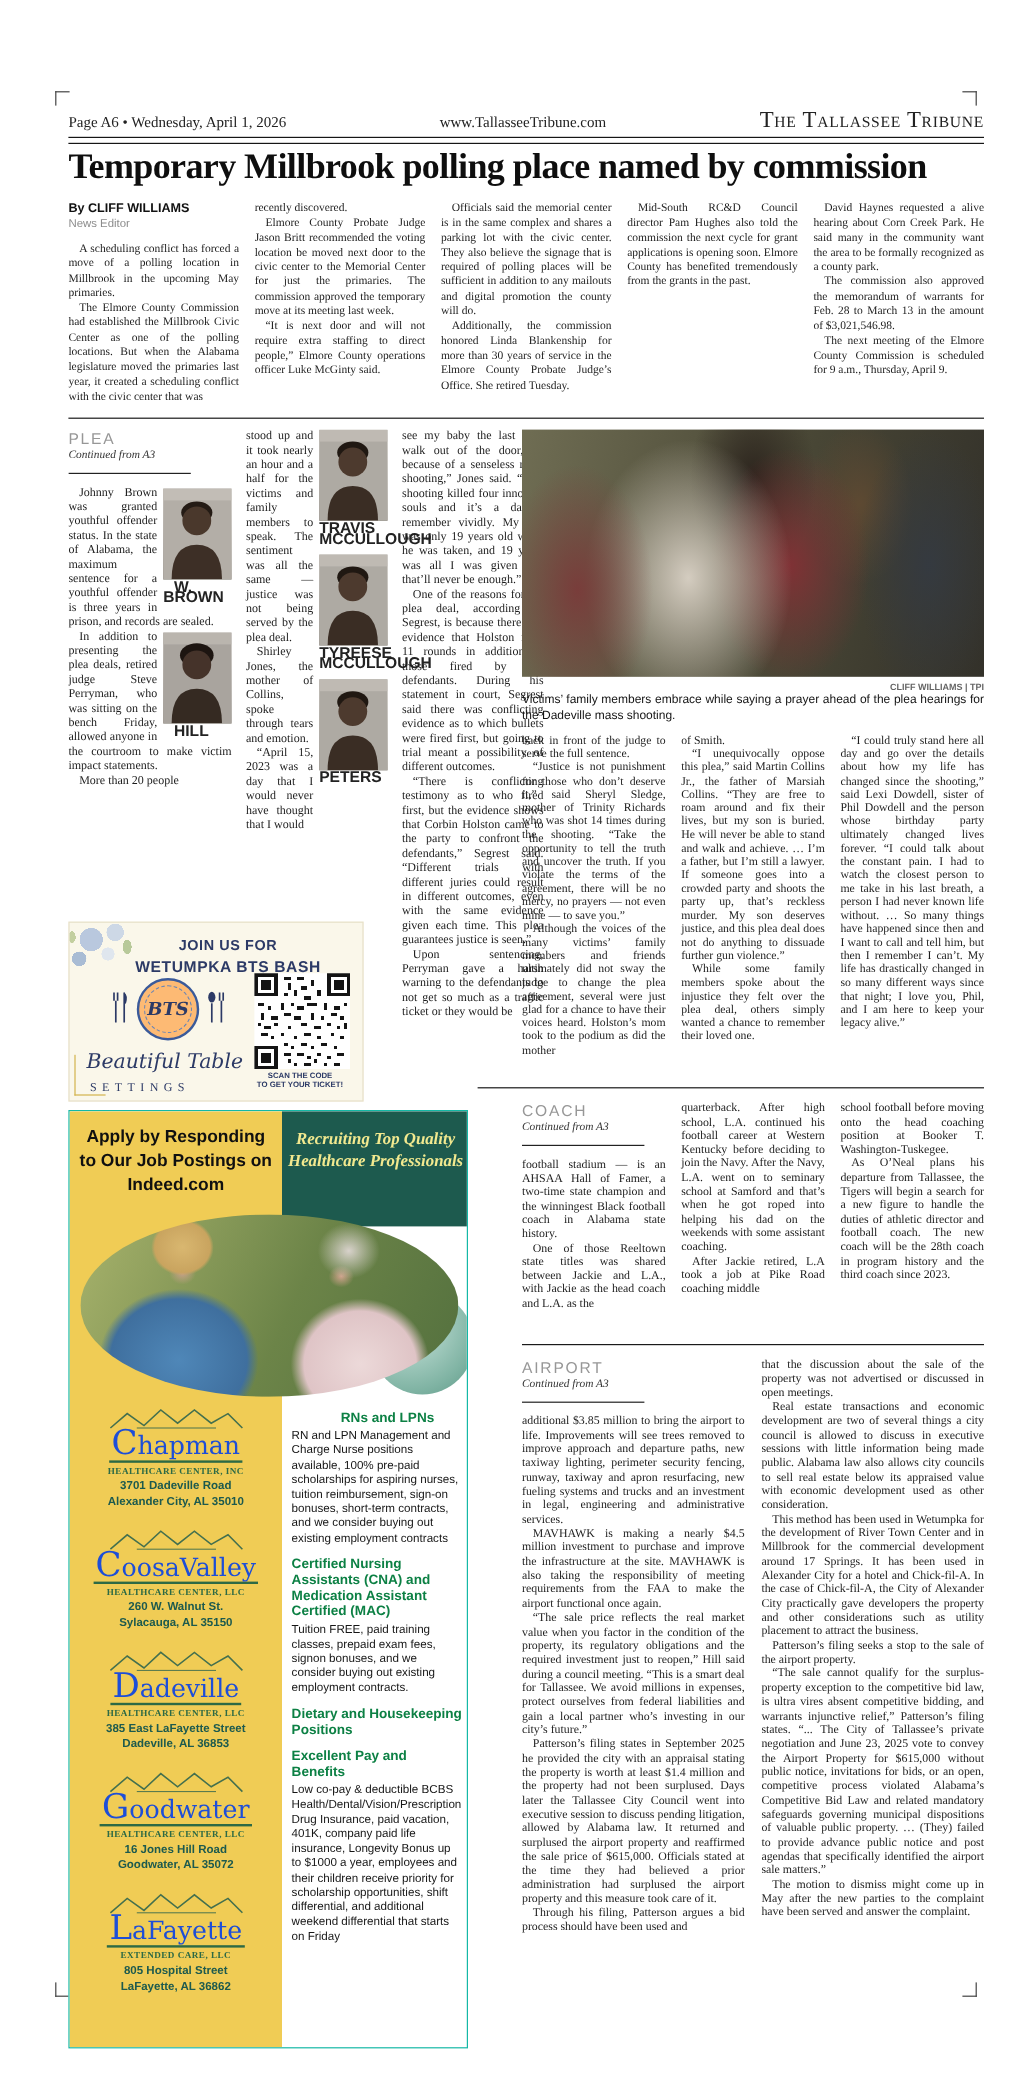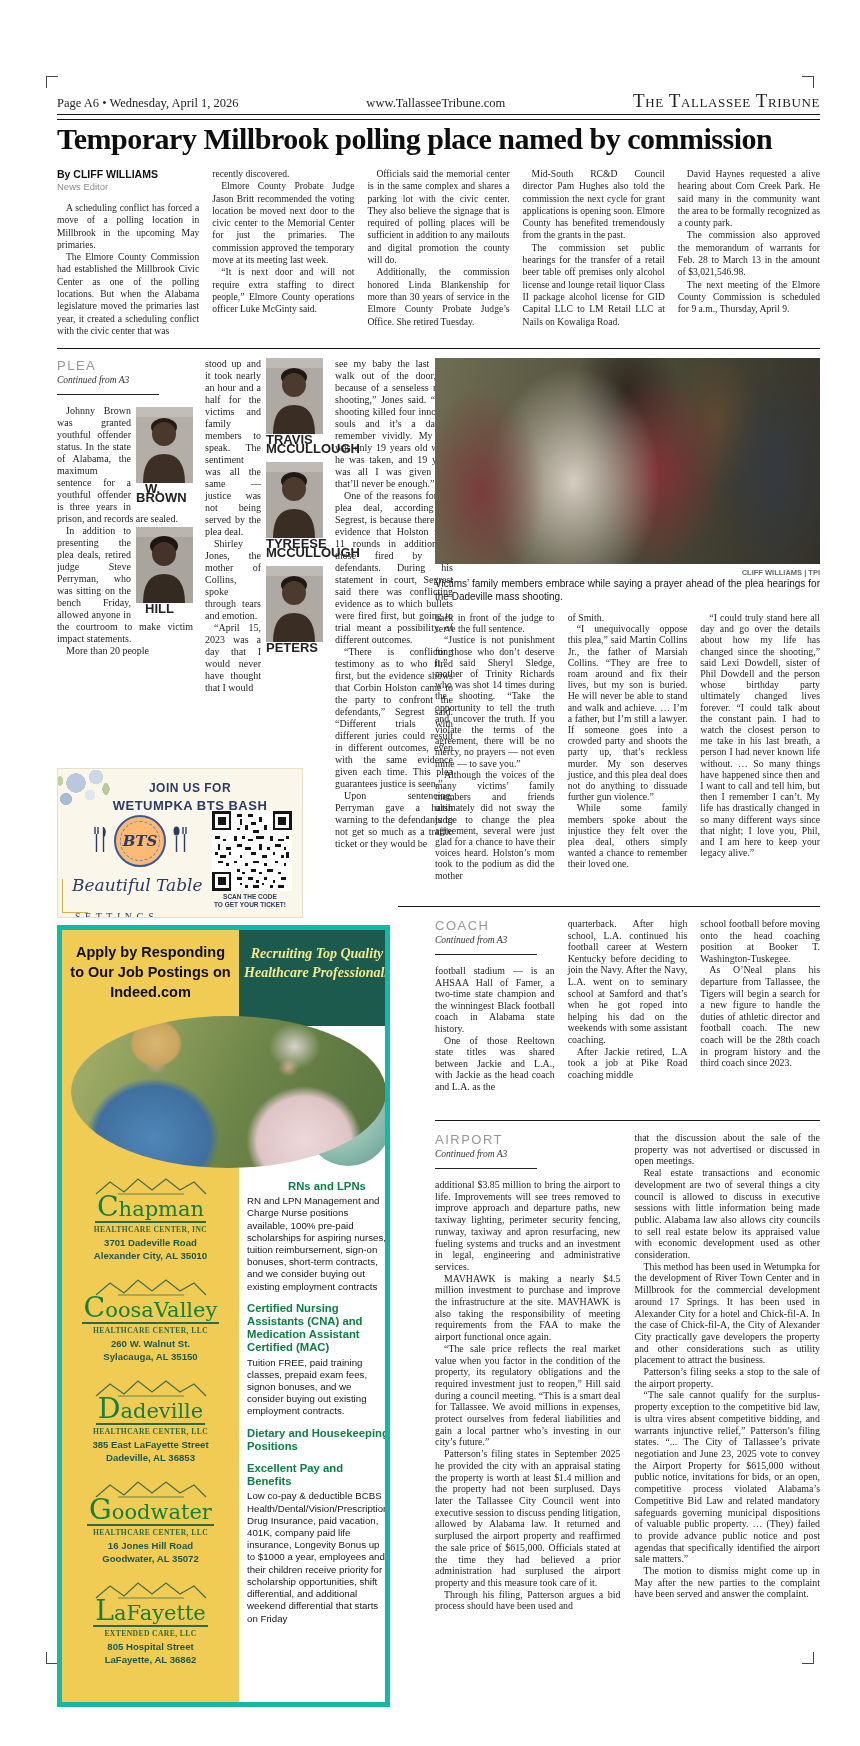--- a/index.html
+++ b/index.html
@@ -99,34 +99,34 @@
             display:flex;align-items:center;justify-content:center;}
   .bts-logo-text{font-family:"DejaVu Serif",serif;font-style:italic;font-weight:bold;font-size:15px;color:#2c3a66;}
   .utensil svg{display:block;}
   .bts-qr{position:absolute;right:10px;top:42px;width:80px;height:80px;}
   .bts-qr svg{display:block;width:100%;height:100%;}
   .bts-qr-caption{position:absolute;right:4px;top:124px;width:96px;text-align:center;
                   font-family:"Liberation Sans",sans-serif;font-weight:bold;font-size:6.5px;
                   line-height:7.5px;color:#2c3a66;white-space:pre-line;}
   .bts-script{position:absolute;left:14px;top:106px;font-family:"DejaVu Serif",serif;font-style:italic;
               font-size:17px;color:#2c3a66;}
-  .bts-settings{position:absolute;left:17px;top:142px;font-size:10px;letter-spacing:4.5px;color:#2c3a66;}
+  .bts-settings{position:absolute;left:17px;top:132px;font-size:10px;letter-spacing:4.5px;color:#2c3a66;}
   .bts-corner{position:absolute;left:4px;bottom:4px;width:26px;height:34px;
               border-left:1px solid #c9a227;border-bottom:1px solid #c9a227;opacity:.8;}
 
   
   .coach-wrap{position:absolute;top:918px;left:435px;width:385px;height:190px;display:flex;gap:13px;overflow:hidden;}
   .coach-wrap p{font-size:9.9px;line-height:11.6px;}
   .co-col{flex:1;min-width:0;}
   .airport-wrap{position:absolute;top:1132px;left:435px;width:385px;height:530px;display:flex;gap:14px;overflow:hidden;}
   .airport-wrap p{font-size:9.9px;line-height:11.7px;}
   .ap-col{flex:1;min-width:0;}
 
   
-  .hc{position:absolute;top:925px;left:57px;width:333px;height:782px;border:5px solid #14b8a6;background:#fff;overflow:hidden;}
+  .hc{position:absolute;top:925px;left:57px;width:333px;height:782px;border:1px solid #14b8a6;background:#fff;overflow:hidden;}
   .hc-yellow{position:absolute;left:0;top:0;width:177px;height:100%;background:#f0cc55;}
   .hc-green{position:absolute;left:177px;top:0;width:155px;height:96px;background:#1d5a4e;}
   .hc-head-left{position:absolute;left:6px;top:12px;width:165px;text-align:center;z-index:3;
                 font-family:"Liberation Sans",sans-serif;font-weight:bold;font-size:14.5px;line-height:20px;color:#101010;}
   .hc-head-right{position:absolute;left:181px;top:14px;width:148px;text-align:center;z-index:3;
                  font-family:"Liberation Serif",serif;font-style:italic;font-weight:bold;
                  font-size:14px;line-height:19px;color:#f2e98f;}
   .hc-circle{position:absolute;right:-6px;top:150px;width:86px;height:86px;border-radius:50%;z-index:1;
              background:radial-gradient(circle at 35% 30%,#cfe8e0,#7fb3a3 70%,#5d9886);}
   .hc-photo{position:absolute;left:9px;top:86px;width:315px;height:152px;border-radius:50%;z-index:2;
@@ -135,21 +135,21 @@
       radial-gradient(95px 85px at 26% 80%,#4f87b8 0,#3f6f9e 60%,rgba(63,111,158,0) 70%),
       radial-gradient(38px 34px at 71% 20%,#d8d2cb 0,rgba(216,210,203,0) 68%),
       radial-gradient(85px 80px at 74% 82%,#ecd9d9 0,#dfc4c6 55%,rgba(223,196,198,0) 68%),
       radial-gradient(16px 14px at 27% 32%,#caa18a 0,rgba(202,161,138,0) 70%),
       radial-gradient(15px 13px at 69% 34%,#cfa38c 0,rgba(207,163,140,0) 70%),
       linear-gradient(115deg,#a8b36c,#6c8448 55%,#53703e);}
   .hc-centers{position:absolute;left:2px;top:246px;width:173px;z-index:3;}
   .center-block{text-align:center;margin-bottom:15px;}
   .center-roof svg{display:block;margin:0 auto;}
   .center-name{display:inline-block;font-family:"DejaVu Serif",serif;font-size:21px;line-height:22px;
-               color:#15803d;border-bottom:2px solid #2d6a45;padding:0 2px 1px;}
+               color:#1d4ed8;border-bottom:2px solid #2d6a45;padding:0 2px 1px;}
   .center-name::first-letter{font-size:1.35em;}
   .center-sub{font-size:7.6px;font-weight:bold;letter-spacing:.4px;color:#2d6a45;margin-top:2px;}
   .center-addr{font-family:"Liberation Sans",sans-serif;font-weight:bold;font-size:9.6px;line-height:12.5px;
                color:#1d5a4e;margin-top:3px;}
   .hc-jobs{position:absolute;left:185px;top:250px;width:143px;z-index:3;font-family:"Liberation Sans",sans-serif;}
   .job-h{color:#0c8044;font-weight:bold;font-size:11.3px;line-height:13.2px;margin:9px 0 2px;}
   .job:first-child .job-h{margin-top:0;padding-left:41px;}
   .job-b{font-size:9.7px;line-height:12.2px;color:#161616;text-align:left;}
 </style>
 </head>
@@ -184,21 +184,20 @@
         <p>recently discovered.</p>
         <p>Elmore County Probate Judge Jason Britt recommended the voting location be moved next door to the civic center to the Memorial Center for just the primaries. The commission approved the temporary move at its meeting last week.</p>
         <p>“It is next door and will not require extra staffing to direct people,” Elmore County operations officer Luke McGinty said.</p>
       </div>
     <div class="ms-col">
         <p>Officials said the memorial center is in the same complex and shares a parking lot with the civic center. They also believe the signage that is required of polling places will be sufficient in addition to any mailouts and digital promotion the county will do.</p>
         <p>Additionally, the commission honored Linda Blankenship for more than 30 years of service in the Elmore County Probate Judge’s Office. She retired Tuesday.</p>
       </div>
     <div class="ms-col">
         <p>Mid-South RC&amp;D Council director Pam Hughes also told the commission the next cycle for grant applications is opening soon. Elmore County has benefited tremendously from the grants in the past.</p>
-        <p>The commission set public hearings for the transfer of a retail beer table off premises only alcohol license and lounge retail liquor Class II package alcohol license for GID Capital LLC to LM Retail LLC at Nails on Kowaliga Road.</p>
       </div>
     <div class="ms-col">
         <p>David Haynes requested a alive hearing about Corn Creek Park. He said many in the community want the area to be formally recognized as a county park.</p>
         <p>The commission also approved the memorandum of warrants for Feb. 28 to March 13 in the amount of $3,021,546.98.</p>
         <p>The next meeting of the Elmore County Commission is scheduled for 9 a.m., Thursday, April 9.</p>
       </div>
   </div>
 
   <div class="divider" id="div1"></div>
 

